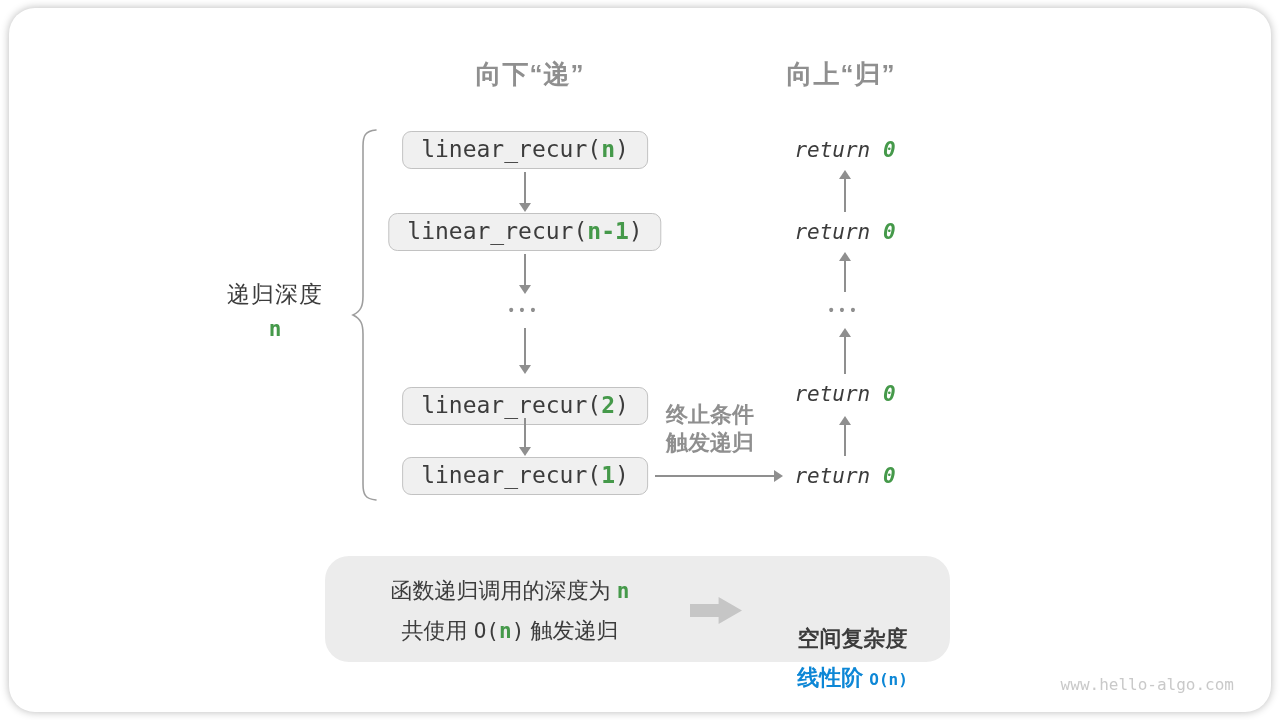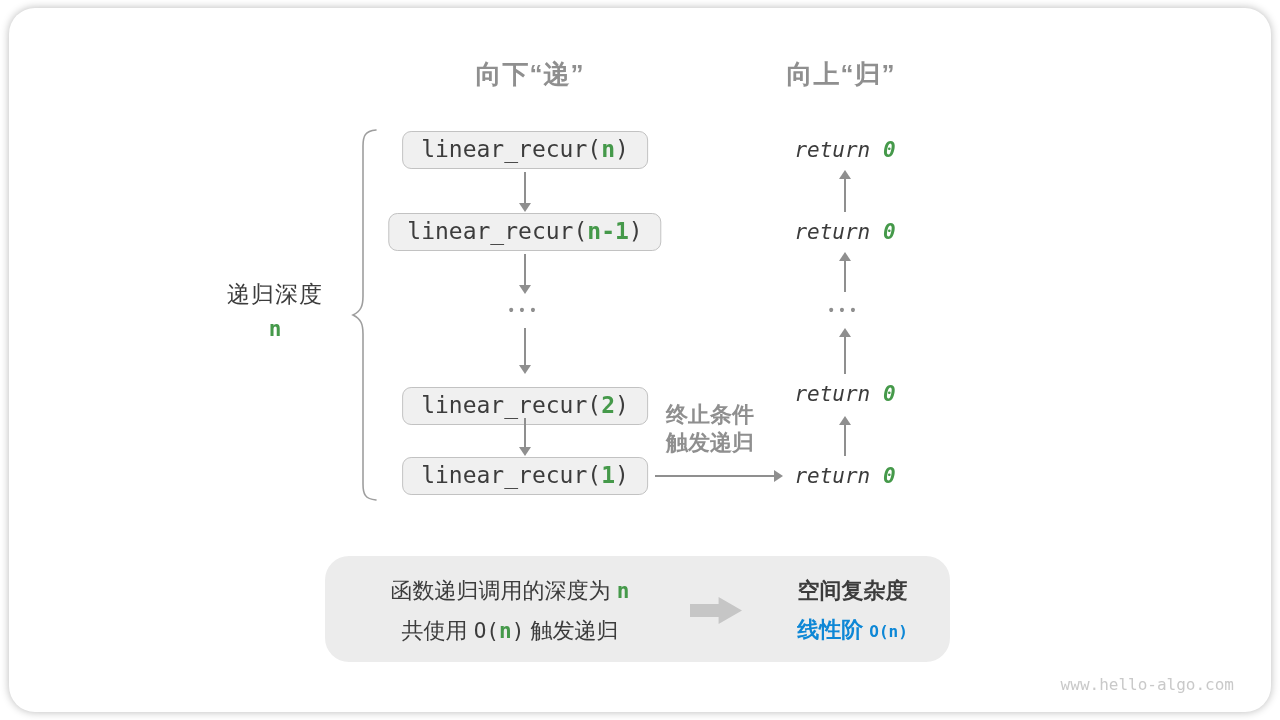--- a/index.html
+++ b/index.html
@@ -60,21 +60,21 @@
   #summary-box{position:absolute;left:325px;top:556px;width:625px;height:106px;
     background:var(--summary-fill);border-radius:24px;}
   .sum-left{position:absolute;left:0;top:15px;width:370px;text-align:center;
     font-size:22px;color:var(--dark);line-height:39px;white-space:nowrap;}
   .sum-left .mono{font-size:21px;}
   #block-arrow{position:absolute;left:365px;top:41px;width:52px;height:27px;
     background:#c6c6c6;
     clip-path:polygon(0 26%,55% 26%,55% 0,100% 50%,55% 100%,55% 74%,0 74%);}
   .sum-right{position:absolute;left:430px;top:15px;width:195px;text-align:center;
     font-size:22px;font-weight:bold;line-height:39px;white-space:nowrap;}
-  .sum-right .title{color:var(--dark);}
+  .sum-right .title{color:var(--dark);margin-top:48px;}
   .sum-right .complexity{color:var(--blue);}
   .sum-right .mono{font-size:16px;}
 
   #watermark{position:absolute;right:46px;top:675px;
     font-family:"DejaVu Sans Mono",monospace;font-size:16px;color:var(--watermark);}
 
   #brace-svg{position:absolute;left:348px;top:128px;}
 </style>
 </head>
 <body>

